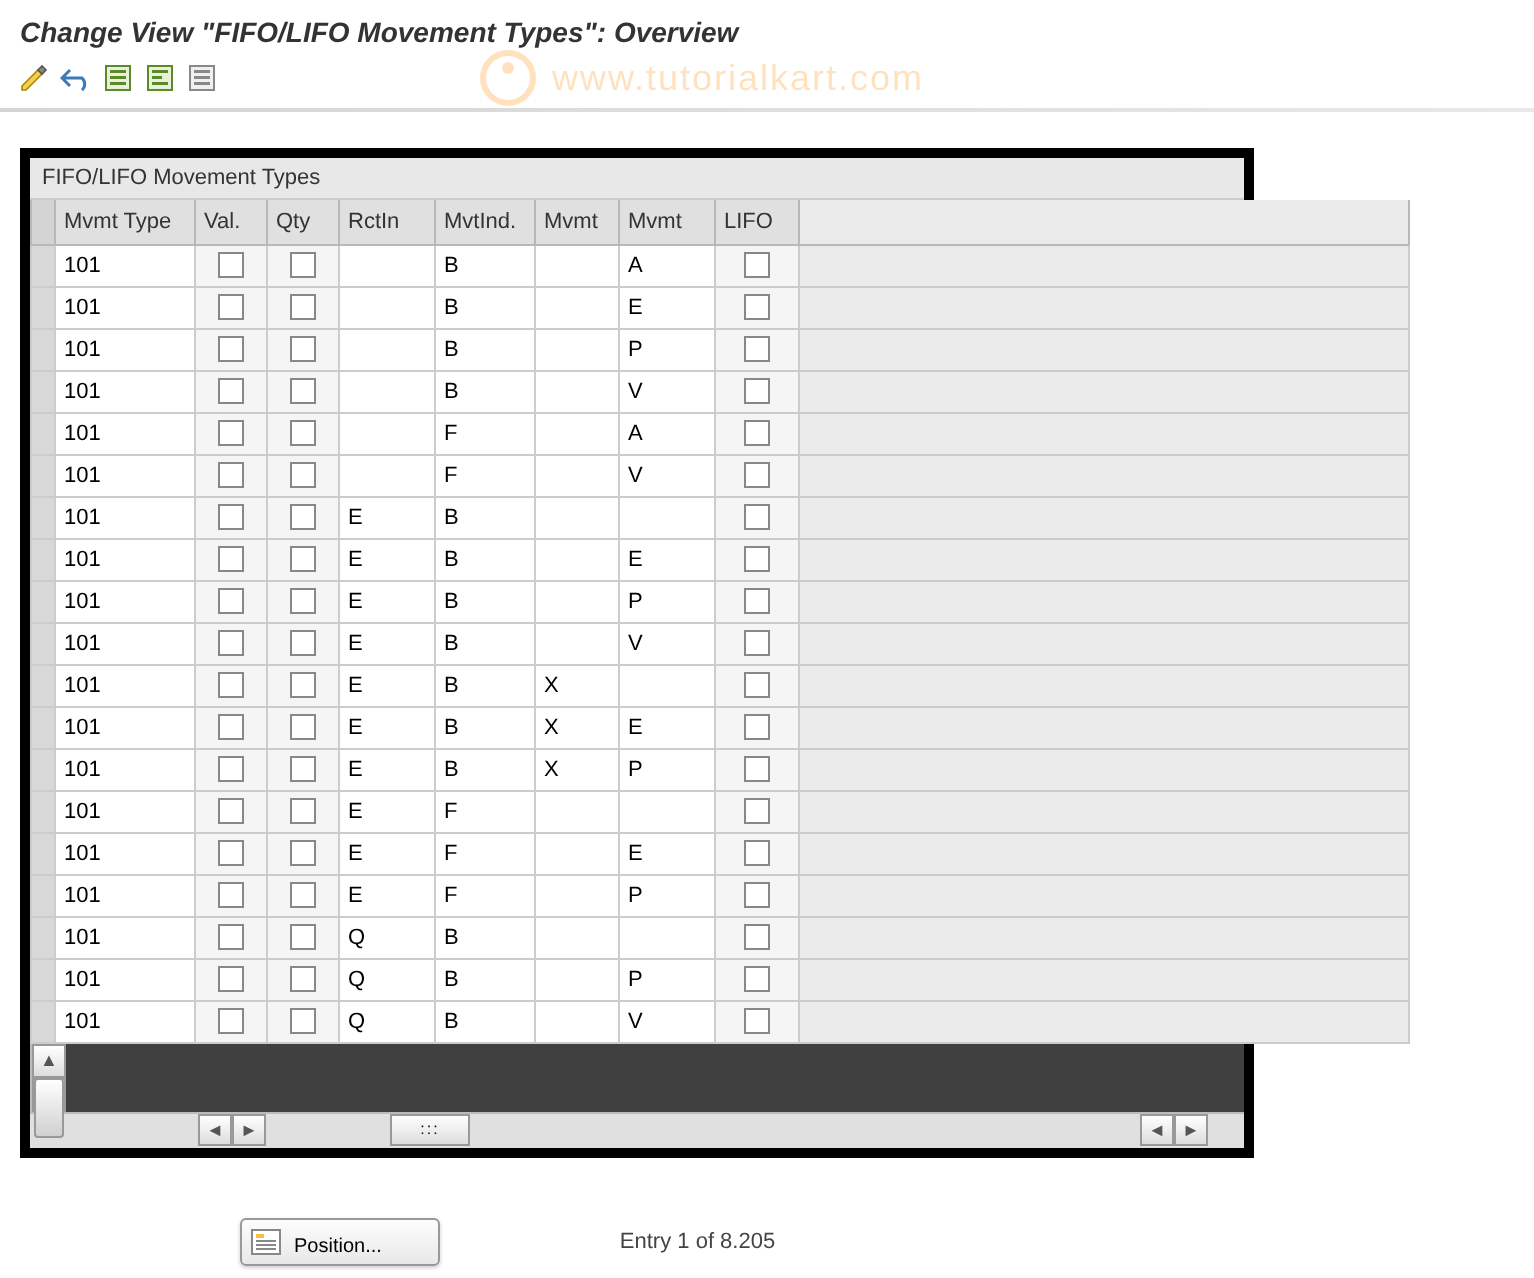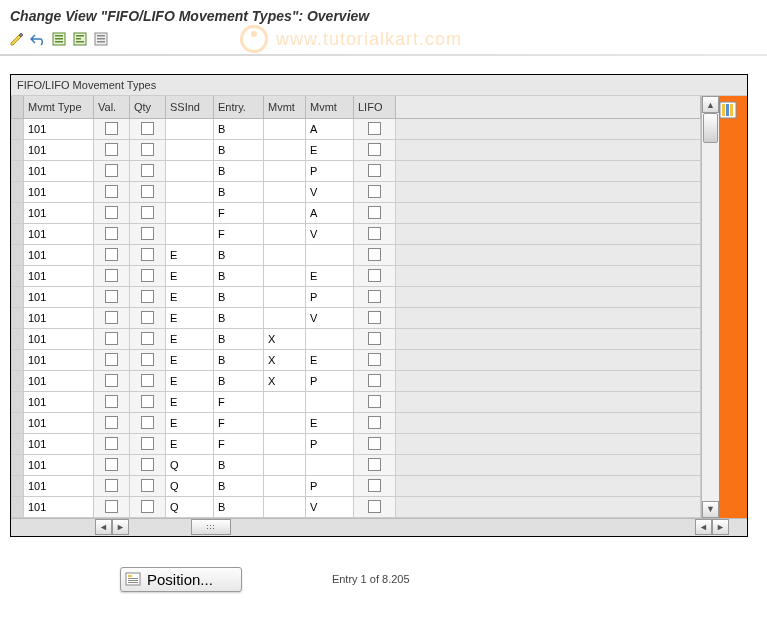--- a/index.html
+++ b/index.html
@@ -11,24 +11,24 @@
     .toolbar-icon { width: 18px; height: 18px; display: flex; align-items: center; justify-content: center; cursor: pointer; }
     .toolbar-icon svg { width: 16px; height: 16px; }
     
     .watermark { position: absolute; top: 25px; left: 240px; opacity: 0.25; display: flex; align-items: center; gap: 8px; pointer-events: none; }
     .watermark-circle { width: 28px; height: 28px; border: 3px solid #ff8c00; border-radius: 50%; position: relative; }
     .watermark-circle::after { content: ''; position: absolute; width: 6px; height: 6px; background: #ff8c00; border-radius: 50%; top: 3px; left: 50%; transform: translateX(-50%); }
     .watermark-text { color: #ff8c00; font-size: 18px; letter-spacing: 1px; text-align: center; }
     
     .divider { height: 2px; background: linear-gradient(to right, #d4d4d4, #e8e8e8); margin-bottom: 18px; }
     
-    .table-container { margin: 0 10px; border: 1px solid #000000; background: #f97316; position: relative; width: 738px; }
+    .table-container { margin: 0 10px; border: 5px solid #000000; background: #404040; position: relative; width: 617px; }
     .table-title { padding: 4px 6px; font-size: 11px; color: #333; border-bottom: 1px solid #ccc; background: #e8e8e8; }
     
-    .table-wrapper { position: relative; display: flex; }
+    .table-wrapper { position: relative; display: flex; flex-direction: column; }
     .table-scroll { overflow: hidden; width: 690px; }
     
     table { border-collapse: collapse; width: 100%; table-layout: fixed; }
     th { background: #e0e0e0; border: 1px solid #b8b8b8; border-top: none; padding: 3px 4px; font-size: 11px; font-weight: normal; text-align: left; color: #333; height: 22px; position: relative; }
     th.sel-col { width: 12px; background: #d4d4d4; padding:0; }
     td { border: 1px solid #ccc; padding: 2px 4px; font-size: 11px; height: 21px; background: #fff; text-align: left; }
     td.row-handle { background: #d8d8d8; width: 12px; padding:0; }
     td.checkbox-cell { text-align: center; background: #f5f5f5; }
     .chk { width: 13px; height: 13px; border: 1px solid #888; background: #fff; display: inline-block; vertical-align: middle; }
     .lifo-cell { background: #f5f5f5; text-align: center; }
@@ -40,21 +40,21 @@
     .vscroll-track { flex: 1; background: #f0f0f0; position: relative; }
     .vscroll-thumb { position:absolute; top:0; left:1px; right:1px; height:30px; background: linear-gradient(#fff, #d0d0d0); border:1px solid #999; border-radius:2px; }
     
     .hscroll-row { display: flex; height: 18px; background: #e0e0e0; border-top:1px solid #bbb; }
     .hscroll-seg { display:flex; align-items:center; }
     .hscroll-arrow { width:17px; height:16px; background: linear-gradient(#fff,#ddd); border:1px solid #999; display:flex; align-items:center; justify-content:center; cursor:pointer; font-size:9px; color:#555; }
     .hscroll-gap { background:#e0e0e0; height:16px; }
     .hscroll-dots { width:40px; height:16px; background:linear-gradient(#fff,#ddd); border:1px solid #999; display:flex; align-items:center; justify-content:center; cursor:pointer; font-size:8px; letter-spacing:1px; }
     
     .footer { display: flex; align-items: center; gap: 90px; margin-top: 30px; padding-left: 120px; }
-    .position-btn { display:flex; align-items:flex-start; background: linear-gradient(#fdfdfd, #e8e8e8); border:1px solid #999; border-radius:3px; padding:3px 28px 3px 4px; cursor:pointer; font-size:15px; box-shadow: 0 1px 2px rgba(0,0,0,0.2); }
+    .position-btn { display:flex; align-items:flex-end; background: linear-gradient(#fdfdfd, #e8e8e8); border:1px solid #999; border-radius:3px; padding:3px 28px 3px 4px; cursor:pointer; font-size:10px; box-shadow: 0 1px 2px rgba(0,0,0,0.2); }
     .position-btn-icon { width:16px; height:16px; margin-right:6px; display:flex; align-items:center; justify-content:center; }
     .entry-text { font-size: 11px; color:#444; }
   </style>
 </head>
 <body>
 
 <div class="title-bar">Change View "FIFO/LIFO Movement Types": Overview</div>
 
 <div class="toolbar">
   <div class="toolbar-icon">
@@ -127,22 +127,22 @@
             <col style="width:48px">
           <col style="width:42px">
             <col>
         </colgroup>
         <thead>
           <tr>
             <th class="sel-col"></th>
             <th>Mvmt Type</th>
             <th>Val.</th>
             <th>Qty</th>
-            <th>SSInd</th>
-            <th>Entry.</th>
+            <th>RctIn</th>
+            <th>MvtInd.</th>
             <th>Mvmt</th>
             <th>Mvmt</th>
             <th>LIFO</th>
             <th class="empty-cell"></th>
           </tr>
         </thead>
         <tbody id="tbody">
             <tr>
               <td class="row-handle"></td>
               <td>101</td>

